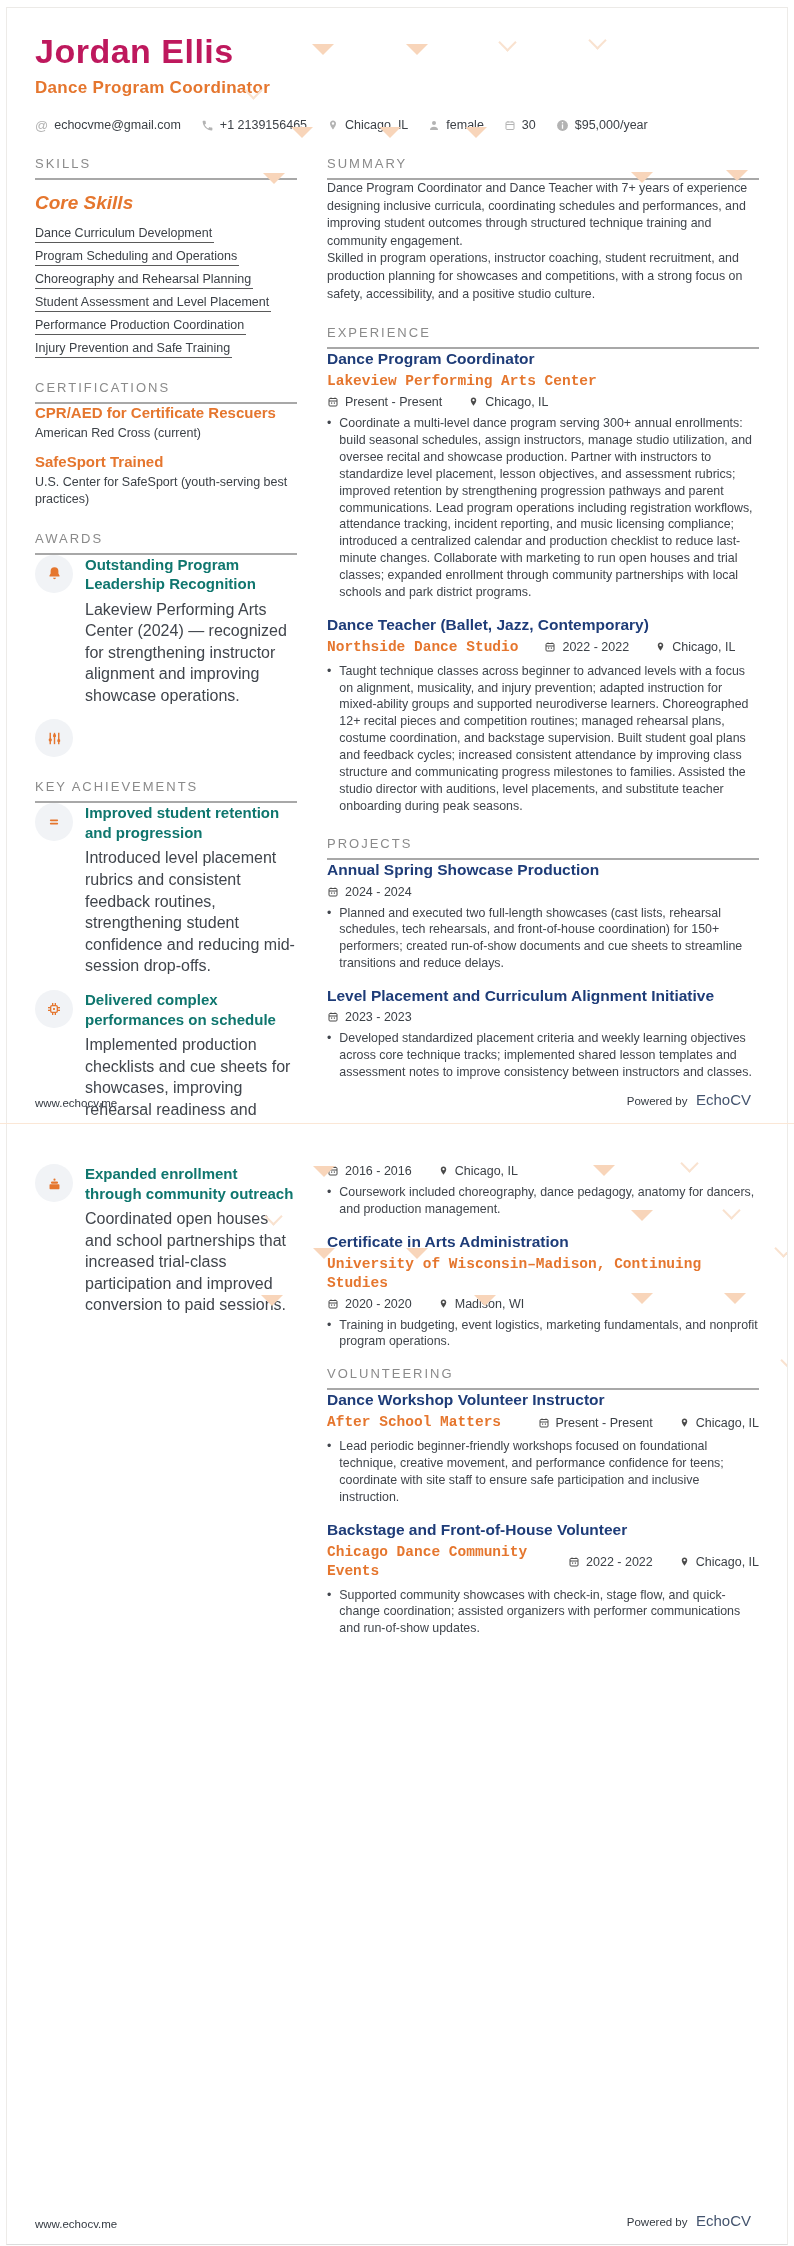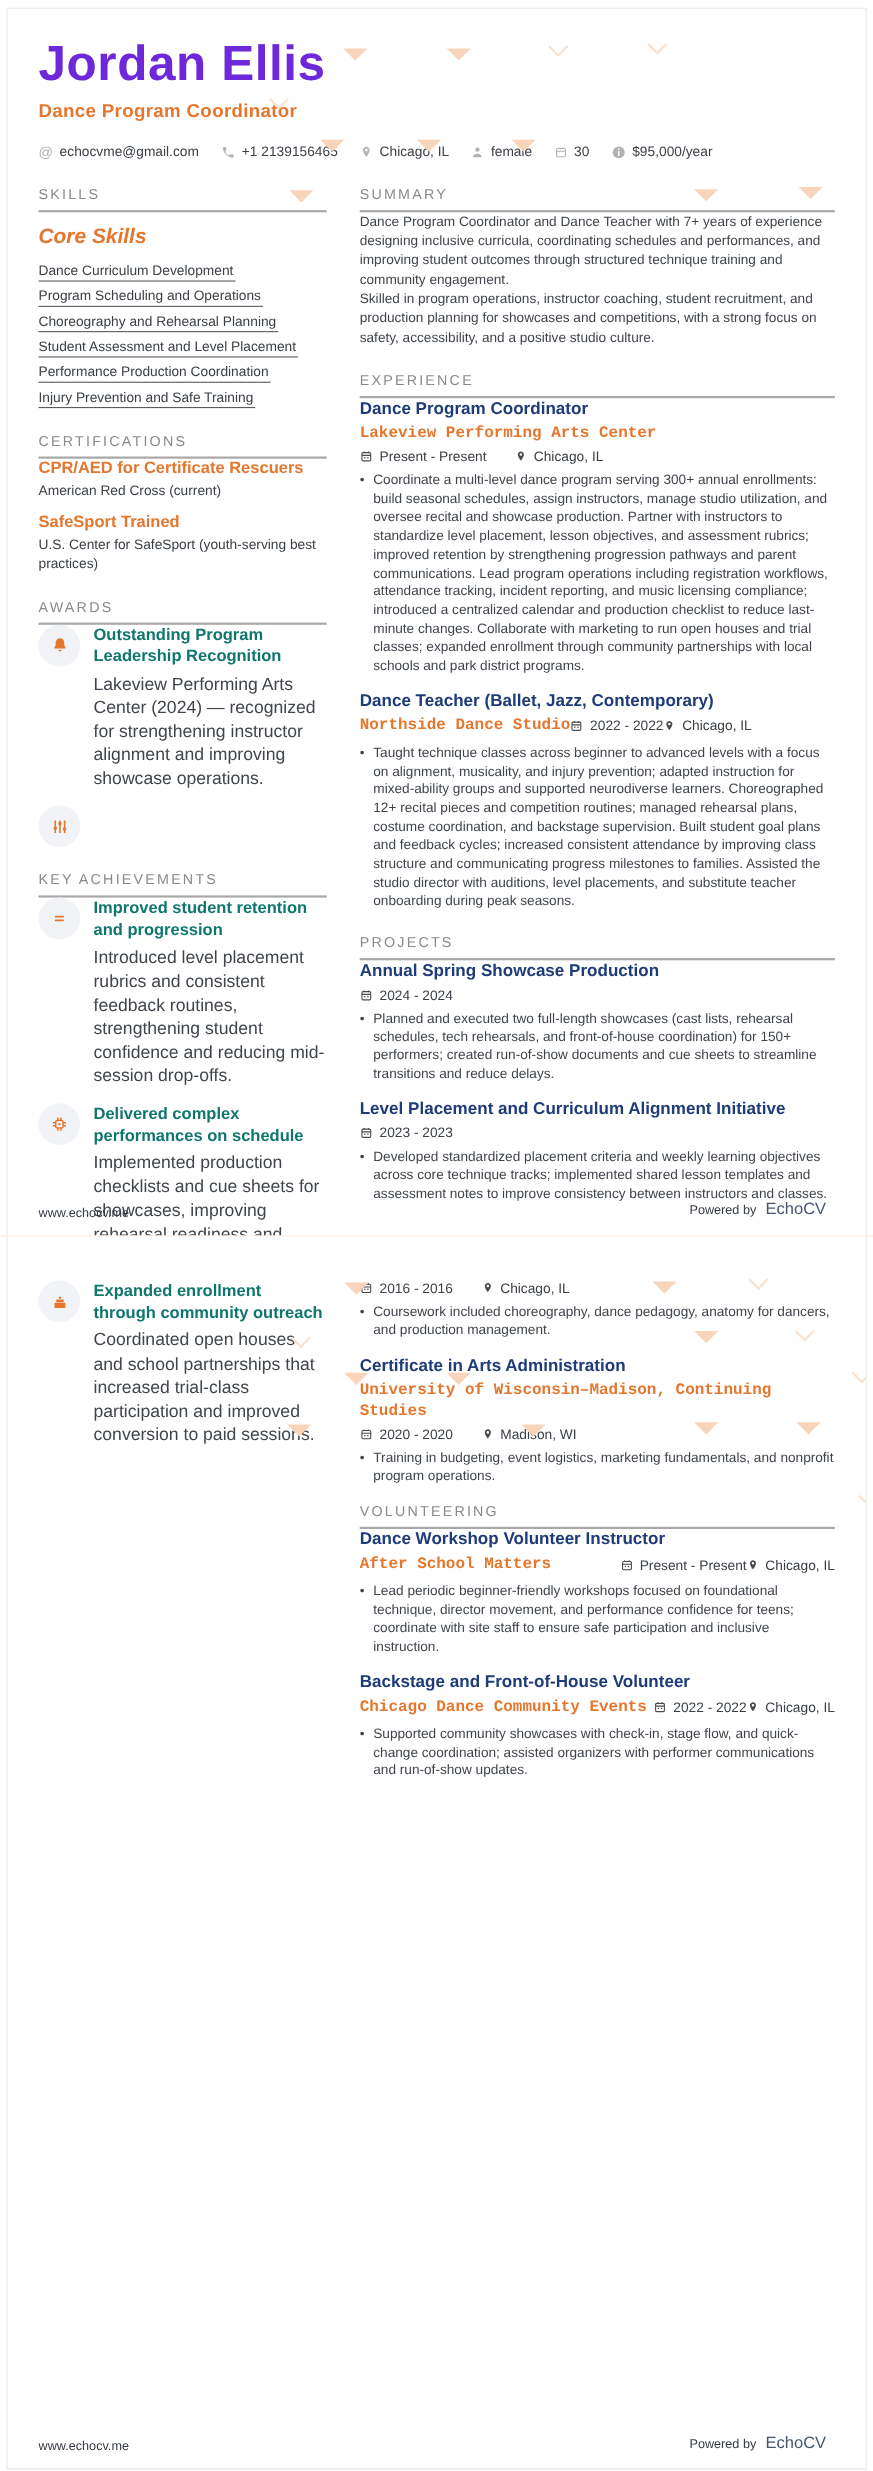--- a/index.html
+++ b/index.html
@@ -24,21 +24,21 @@
 
   
   .tri { position: absolute; width: 0; height: 0;
     border-left: 11px solid transparent; border-right: 11px solid transparent;
     border-top: 11px solid #f8d5ba; }
   .chev { position: absolute; width: 13px; height: 13px;
     border-right: 2px solid #f9e2cf; border-bottom: 2px solid #f9e2cf;
     transform: rotate(45deg); }
 
   
-  .name { font-size: 45px; font-weight: 600; color: #6d28d9; letter-spacing: .5px; }
+  .name { font-size: 34px; font-weight: 600; color: #be185d; letter-spacing: .5px; }
   .job-title { font-size: 17px; font-weight: 600; color: #e5762e; margin-top: 7px; letter-spacing: .3px; }
   .contact-row { display: flex; align-items: center; gap: 20px; margin-top: 20px;
     font-size: 12.5px; color: #3c4147; flex-wrap: nowrap; }
   .c-item { display: inline-flex; align-items: center; gap: 6px; white-space: nowrap; }
   .cicon { display: inline-flex; color: #b3b3b3; font-size: 13px; line-height: 1; }
   .cicon svg { display: block; }
 
   
   .cols { display: flex; gap: 30px; margin-top: 24px; }
   .col-left { width: 262px; flex: none; }
@@ -67,21 +67,21 @@
     background: #f1f3f6; display: flex; align-items: center; justify-content: center; }
   .card-body { flex: 1; min-width: 0; }
   .card-title { font-size: 15px; font-weight: 600; color: #0f766e; line-height: 1.3; margin-bottom: 5px; }
   .card-desc { font-size: 16px; color: #40454c; line-height: 1.35; }
 
   
   .para { font-size: 12.4px; line-height: 1.42; color: #40454c; }
   .item { margin-bottom: 14px; }
   .item-title { font-size: 15.5px; font-weight: 600; color: #1e3c78; line-height: 1.3; }
   .item-org { font-size: 14.5px; font-weight: 600; color: #e5762e; margin-top: 3px; line-height: 1.3; font-family: Liberation Mono, monospace; }
-  .org-row { display: flex; align-items: center; margin-top: 3px; }
+  .org-row { display: flex; align-items: center; gap: 26px; margin-top: 3px; }
   .org-row .item-org { margin-top: 0; flex: none; }
   .org-row.spread .item-org { flex: 1; }
   .meta { display: flex; align-items: center; gap: 26px; margin-top: 4px;
     font-size: 12.5px; color: #3c4147; }
   .mi { display: inline-flex; align-items: center; gap: 6px; white-space: nowrap; }
   .mi svg { display: block; }
   .bullet { display: flex; gap: 8px; margin-top: 6px;
     font-size: 12.4px; line-height: 1.36; color: #40454c; }
   .bullet::before { content: "•"; color: #40454c; flex: none; }
 
@@ -481,21 +481,21 @@
                   </svg>
                 <span style="font-size:12.5px;color:#3c4147;font-weight:400">Present - Present</span>
               </span>
               <span class="mi">
                 <svg width="11" height="12" viewBox="0 0 24 24" fill="#4a4a4a">
                     <path d="M12 2C8.7 2 6 4.7 6 8c0 4.5 6 12 6 12s6-7.5 6-12c0-3.3-2.7-6-6-6zm0 8.5A2.5 2.5 0 1 1 12 5.5a2.5 2.5 0 0 1 0 5z"></path>
                   </svg>
                 <span style="font-size:12.5px;color:#3c4147;font-weight:400">Chicago, IL</span>
               </span>
             </div>
-            <div class="bullet">Lead periodic beginner-friendly workshops focused on foundational technique, director movement, and performance confidence for teens; coordinate with site staff to ensure safe participation and inclusive instruction.</div>
+            <div class="bullet">Lead periodic beginner-friendly workshops focused on foundational technique, creative movement, and performance confidence for teens; coordinate with site staff to ensure safe participation and inclusive instruction.</div>
           </div>
 
           <div class="item">
             <div class="item-title">Backstage and Front-of-House Volunteer</div>
             <div class="org-row spread">
               <div class="item-org">Chicago Dance Community Events</div>
               <span class="mi">
                 <svg width="12" height="12" viewBox="0 0 24 24" fill="none" stroke="#4a4a4a" stroke-width="2">
                     <rect x="4" y="5" width="16" height="15" rx="2"></rect>
                     <line x1="4" y1="10" x2="20" y2="10"></line>

